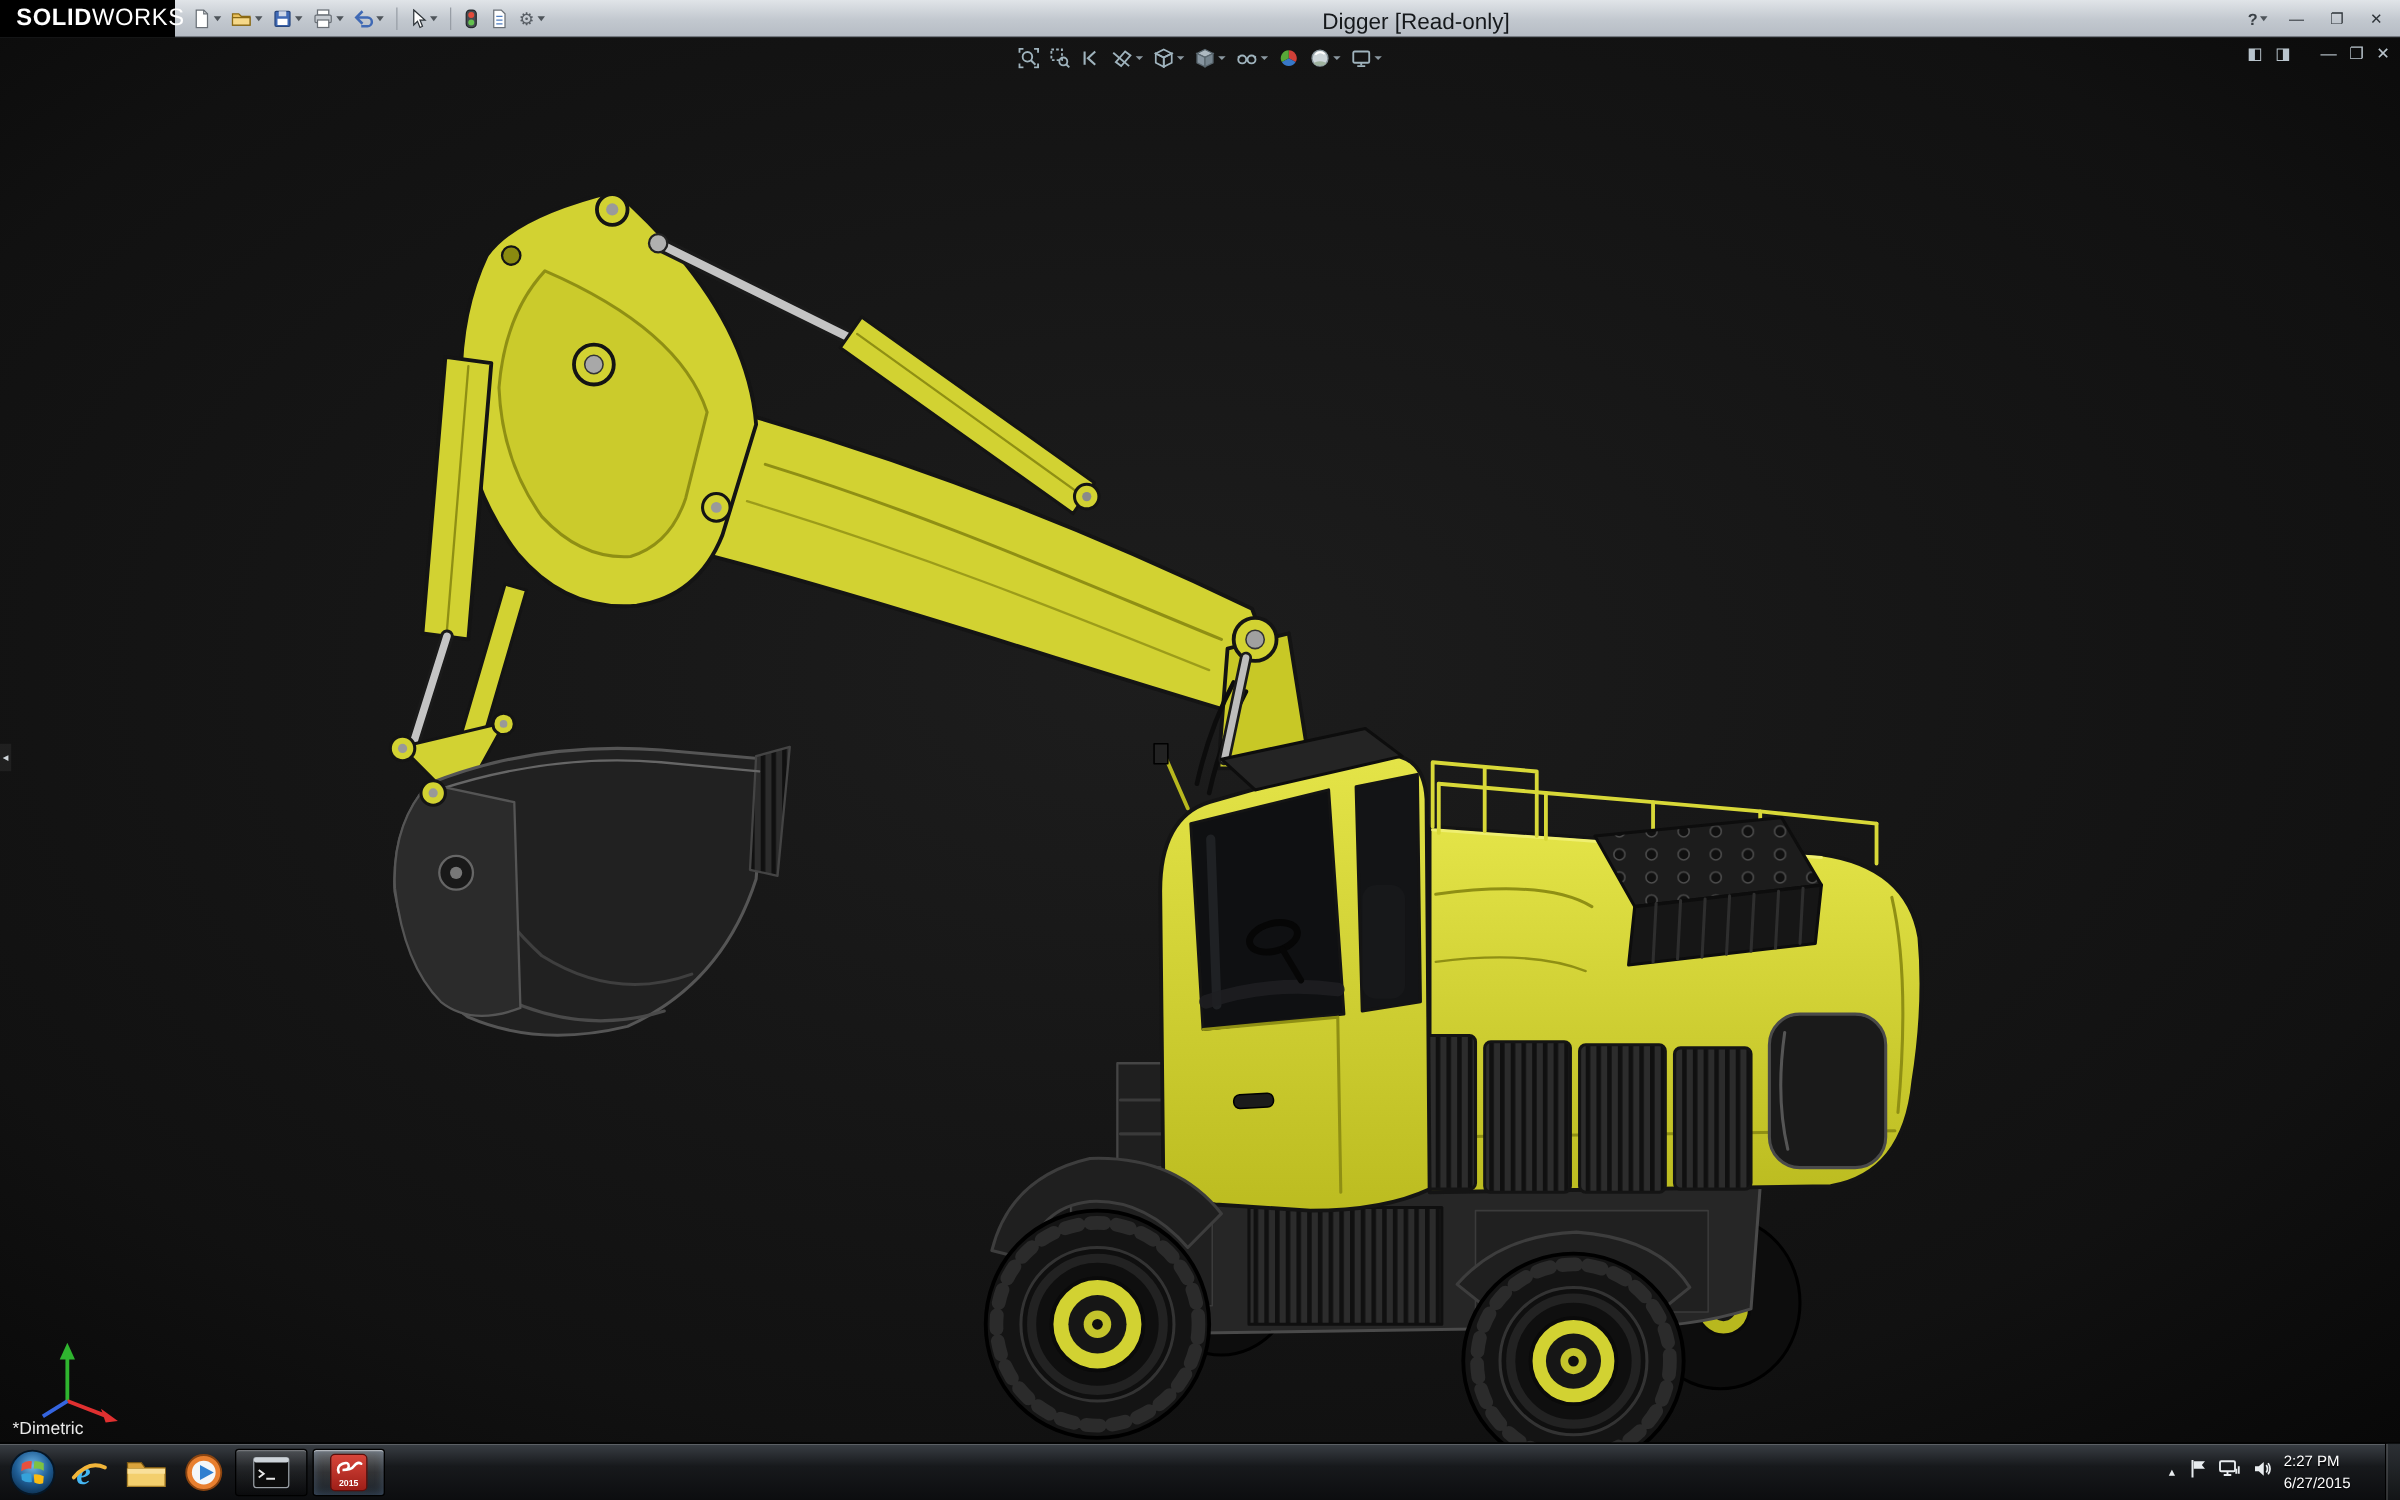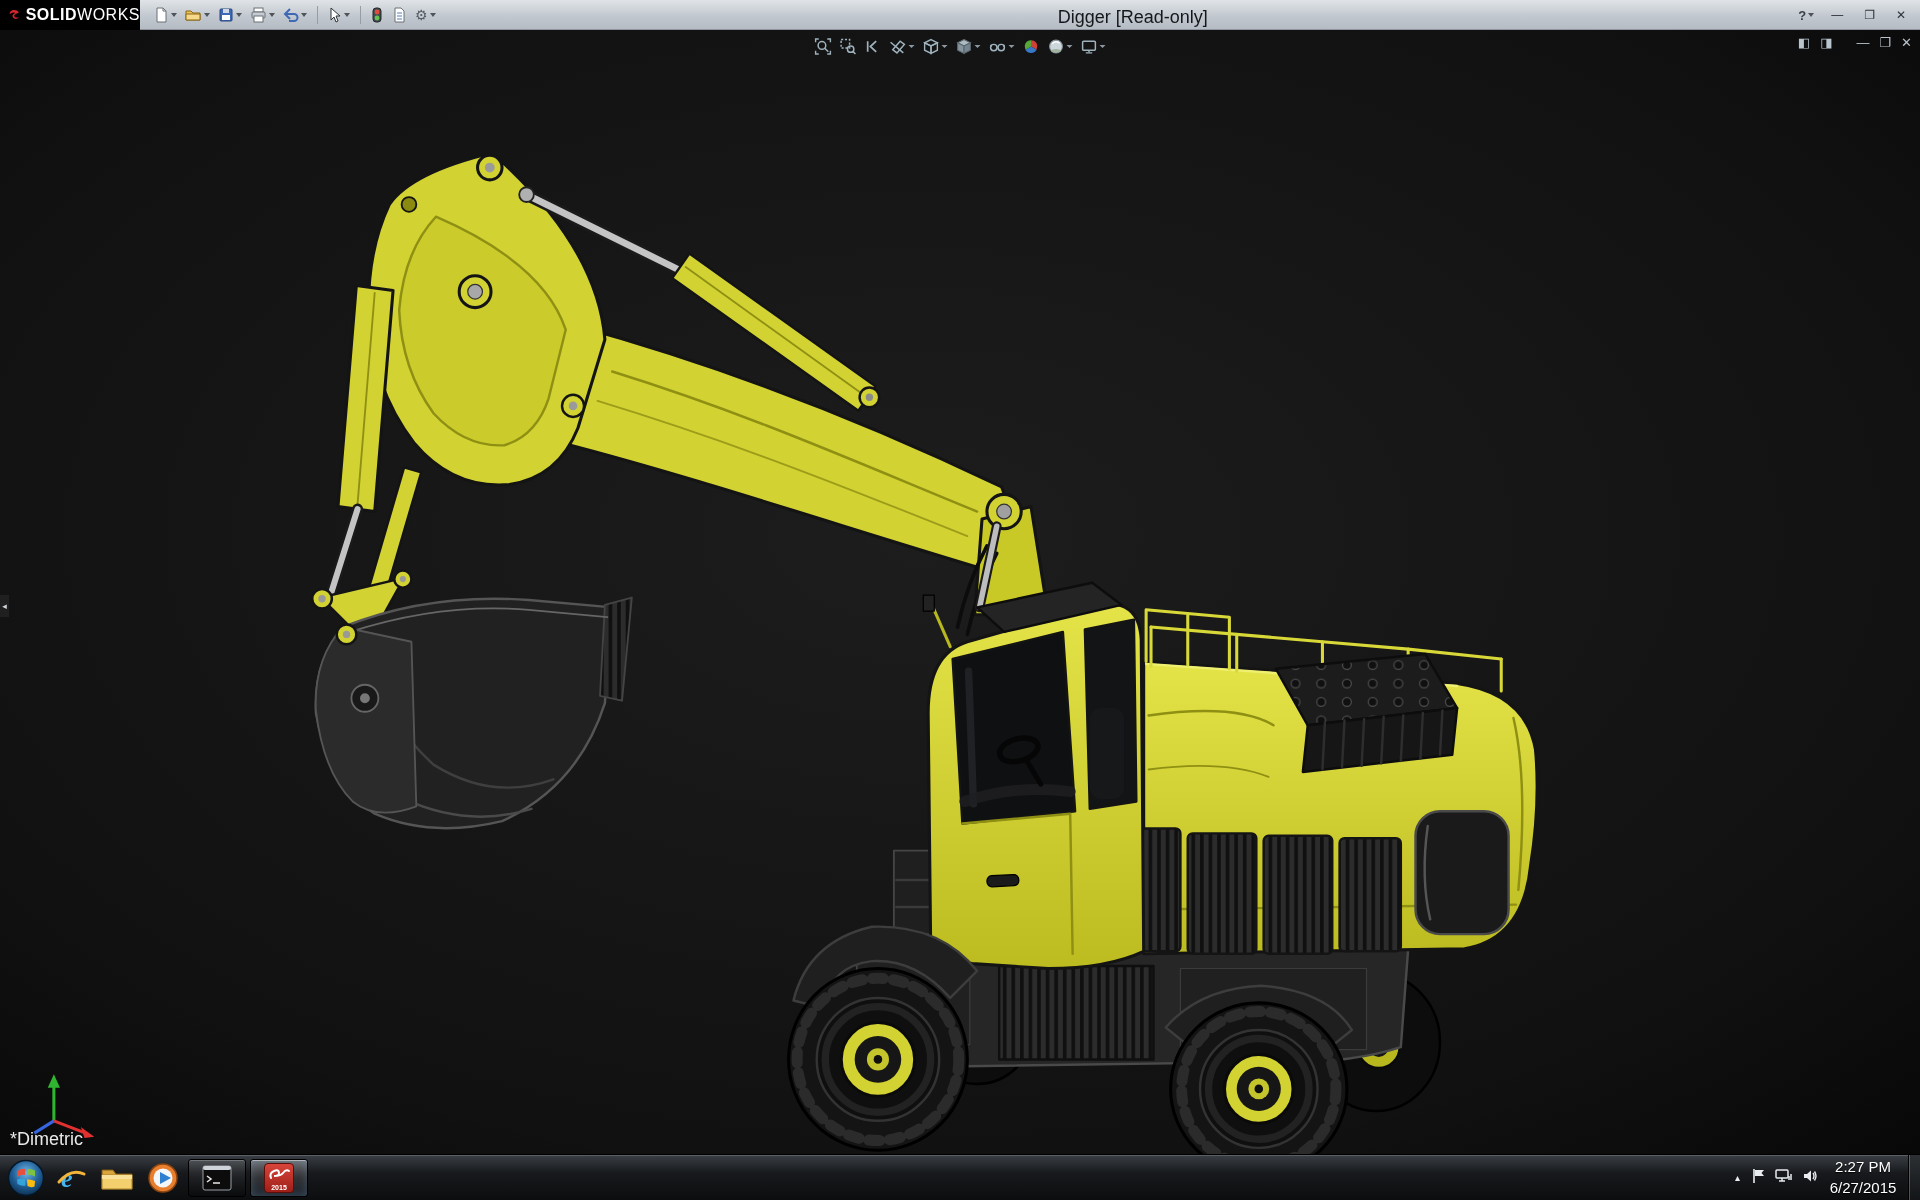--- a/index.html
+++ b/index.html
@@ -6,21 +6,21 @@
   html,body { width:1920px; height:1200px; overflow:hidden; background:#000;
     font-family:"Liberation Sans", sans-serif; }
   body { position:relative; }
 
   
   .titlebar { position:absolute; top:0; left:0; width:1920px; height:30px;
     background:linear-gradient(#e0e4e8,#c2c8cf 55%,#b6bcc4);
     border-bottom:1px solid #8d949c; display:flex; align-items:center; }
   .logo-block { height:30px; width:140px; background:#000; display:flex; align-items:center;
     padding-left:8px; gap:5px; flex:0 0 auto; }
-  .logo-text { color:#fff; font-size:16px; letter-spacing:.5px; white-space:nowrap; }
+  .logo-text { color:#fff; font-size:19px; letter-spacing:.5px; white-space:nowrap; }
   .logo-text b { font-weight:bold; }
   .tb-tools { display:flex; align-items:center; margin-left:10px; gap:2px; }
   .tb-btn { display:flex; align-items:center; padding:2px 3px; border-radius:2px; }
   .tb-sep { width:1px; height:18px; background:#979da5; margin:0 5px; }
   .caret { width:0; height:0; border-left:3px solid transparent; border-right:3px solid transparent;
     border-top:4px solid #4e545a; margin-left:2px; }
   .doc-title { position:absolute; left:59%; transform:translateX(-50%); top:7px;
     font-size:18px; color:#15181b; white-space:nowrap; }
   .tb-right { position:absolute; right:10px; top:0; height:30px; display:flex; align-items:center; gap:13px;
     color:#3a4046; font-size:13px; }
@@ -30,41 +30,41 @@
   .viewport { position:absolute; top:30px; left:0; width:1920px; height:1124px; background:#0c0c0c; }
   .viewport > svg.scene { position:absolute; inset:0; width:100%; height:100%; }
   .hud { position:absolute; top:7px; left:50%; transform:translateX(-50%);
     display:flex; align-items:center; gap:4px; }
   .hud-btn { display:flex; align-items:center; padding:1px 2px; }
   .hud-caret { width:0; height:0; border-left:3px solid transparent; border-right:3px solid transparent;
     border-top:3px solid #8b98a1; margin-left:2px; }
   .doc-controls { position:absolute; top:5px; right:8px; display:flex; align-items:center; gap:10px;
     color:#b9c4cc; font-size:13px; }
   .doc-controls span { cursor:default; }
-  .view-label { position:absolute; left:10px; bottom:4px; color:#e9e9e9; font-size:18px; }
+  .view-label { position:absolute; left:10px; bottom:4px; color:#e9e9e9; font-size:14px; }
   .splitter-arrow { position:absolute; left:0; top:565px; width:9px; height:22px; display:flex;
     align-items:center; justify-content:center; color:#cfd6db; font-size:9px;
     background:rgba(255,255,255,.06); }
 
   
   .taskbar { position:absolute; bottom:0; left:0; width:1920px; height:46px;
     background:linear-gradient(#3a3f45,#17191c 40%,#0c0d0f);
     border-top:1px solid #000; box-shadow:inset 0 1px 0 rgba(255,255,255,.18);
     display:flex; align-items:center; }
   .start-orb { width:44px; height:44px; margin-left:4px; display:flex; align-items:center; justify-content:center; }
   .task-icon { width:46px; height:46px; display:flex; align-items:center; justify-content:center; }
   .app-btn { width:58px; height:38px; margin:0 2px; border:1px solid #000; border-radius:3px;
     background:linear-gradient(rgba(255,255,255,.14),rgba(255,255,255,.04) 50%,rgba(0,0,0,.25));
     box-shadow:inset 0 1px 0 rgba(255,255,255,.22);
     display:flex; align-items:center; justify-content:center; }
   .app-btn.active { background:linear-gradient(rgba(255,255,255,.30),rgba(255,255,255,.12) 50%,rgba(60,80,100,.35));
     box-shadow:inset 0 1px 0 rgba(255,255,255,.45), inset 0 0 8px rgba(150,200,255,.25); }
   .tray { margin-left:auto; height:46px; display:flex; align-items:center; gap:9px; padding-right:0; }
   .tray-expand { color:#e8ecef; font-size:10px; padding:0 2px; }
-  .clock { width:72px; text-align:center; color:#fff; font-size:15px; line-height:1.35;
+  .clock { width:72px; text-align:left; color:#fff; font-size:12px; line-height:1.35;
     text-shadow:0 1px 1px #000; }
   .show-desktop { width:12px; height:46px; border-left:1px solid #000;
     box-shadow:inset 1px 0 0 rgba(255,255,255,.25); background:linear-gradient(#2c3034,#121416); }
 
   .sw-badge { position:absolute; bottom:1px; left:0; right:0; text-align:center;
     color:#fff; font-size:7px; font-weight:bold; }
   .sw-taskicon { position:relative; width:30px; height:30px; background:linear-gradient(#d8453a,#9e1f18);
     border-radius:4px; border:1px solid #5d0e0a; }
 </style>
 </head>

